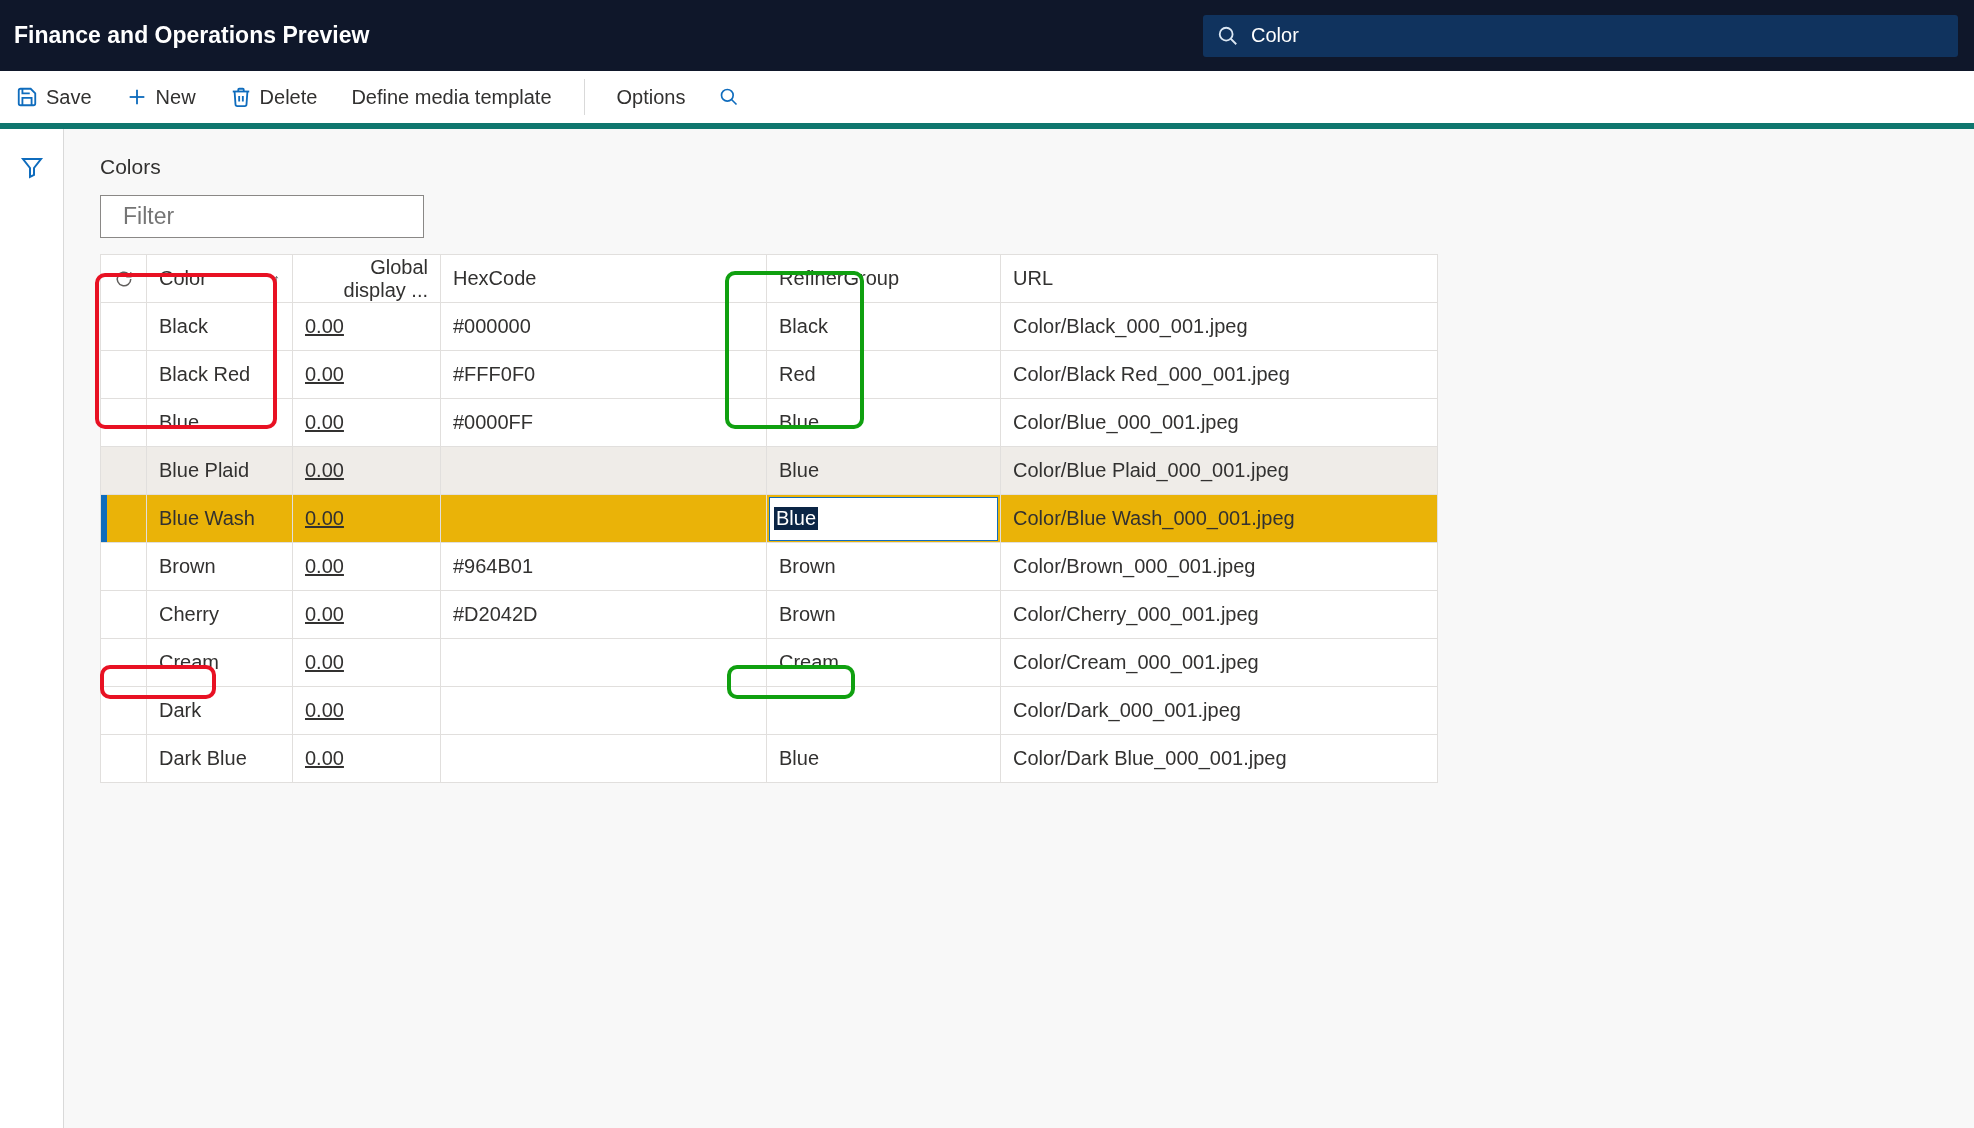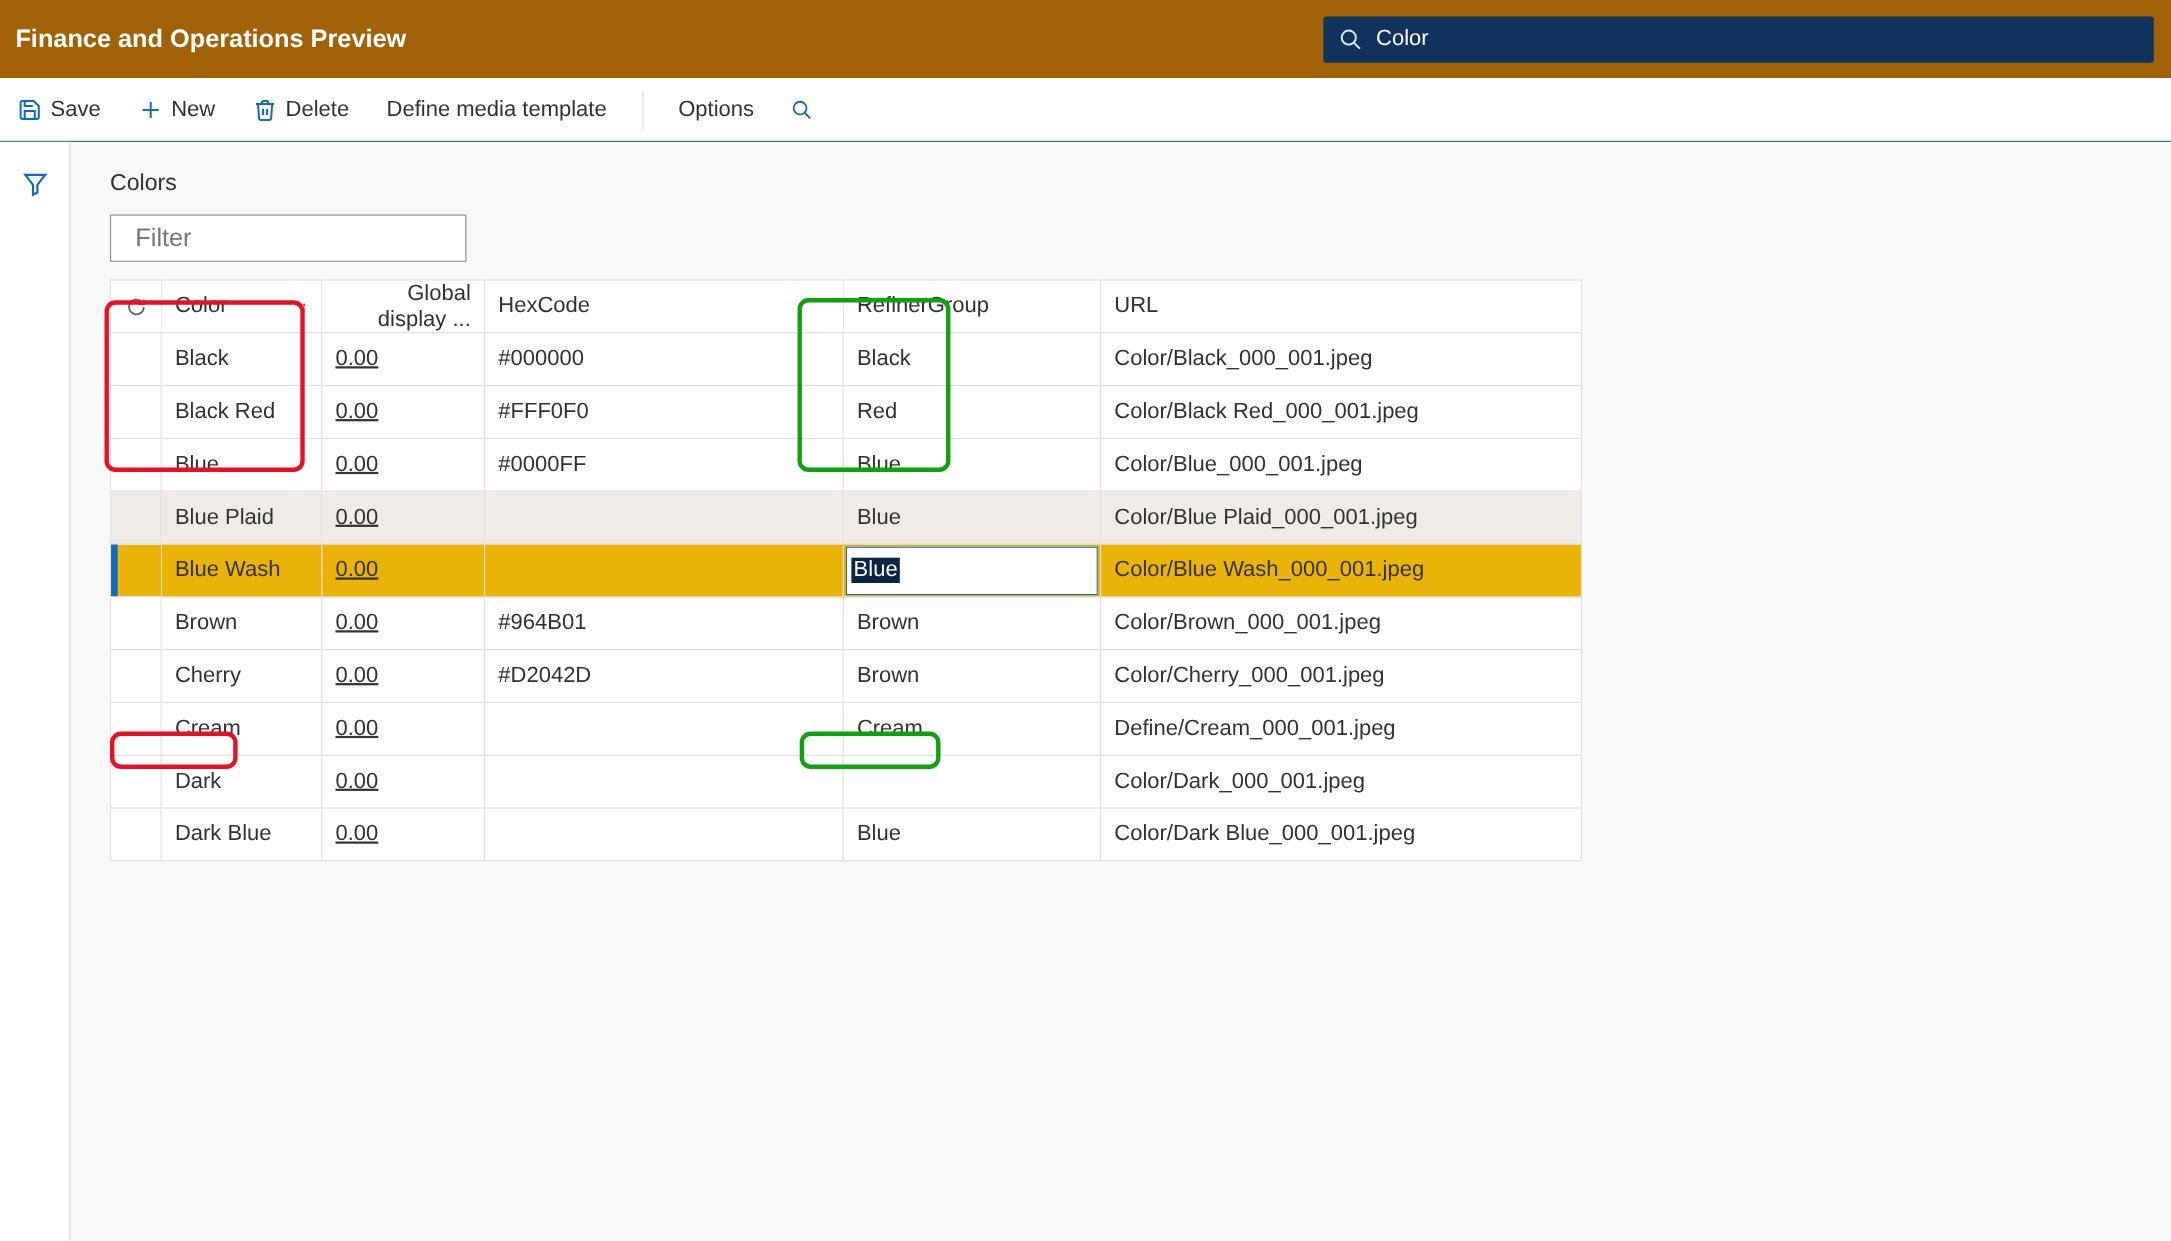--- a/index.html
+++ b/index.html
@@ -5,21 +5,21 @@
     * { box-sizing: border-box; margin: 0; padding: 0; }
     body {
       font-family: "Segoe UI", Tahoma, sans-serif;
       font-size: 14px;
       color: #323130;
       background: #f8f8f8;
       overflow: hidden;
     }
     
     .topbar {
-      background: #a16207;
+      background: #0f172a;
       color: #fff;
       height: 71px;
       display: flex;
       align-items: center;
       padding: 0 14px;
     }
     .topbar-title {
       font-size: 23px;
       font-weight: 600;
       flex: 0 0 auto;
@@ -47,21 +47,21 @@
       font-size: 20px;
       margin-left: 12px;
       flex: 1;
     }
     .search-box svg { flex-shrink: 0; }
 
     
     .cmdbar {
       background: #fff;
       height: 58px;
-      border-bottom: 1px solid #0f766e;
+      border-bottom: 6px solid #0f766e;
       display: flex;
       align-items: center;
       padding: 0 12px;
       gap: 26px;
     }
     .cmdbar .btn {
       display: inline-flex;
       align-items: center;
       gap: 8px;
       font-size: 20px;
@@ -369,21 +369,21 @@
             <td>#D2042D</td>
             <td>Brown</td>
             <td>Color/Cherry_000_001.jpeg</td>
           </tr>
           <tr>
             <td class="col-marker"></td>
             <td>Cream</td>
             <td class="num">0.00</td>
             <td></td>
             <td>Cream</td>
-            <td>Define/Cream_000_001.jpeg</td>
+            <td>Color/Cream_000_001.jpeg</td>
           </tr>
           <tr>
             <td class="col-marker"></td>
             <td>Dark</td>
             <td class="num">0.00</td>
             <td></td>
             <td></td>
             <td>Color/Dark_000_001.jpeg</td>
           </tr>
           <tr>

